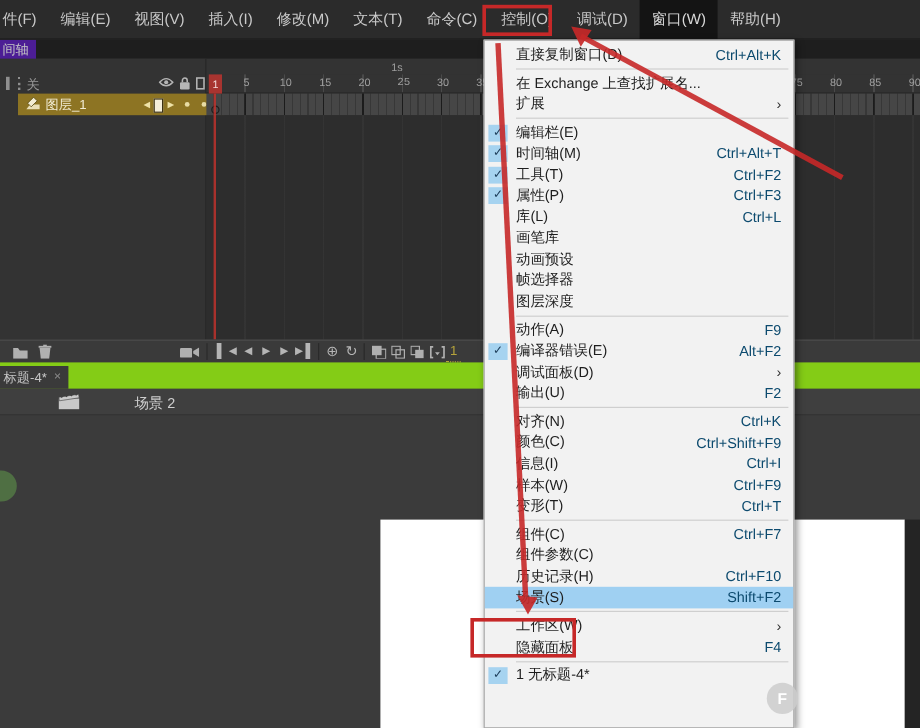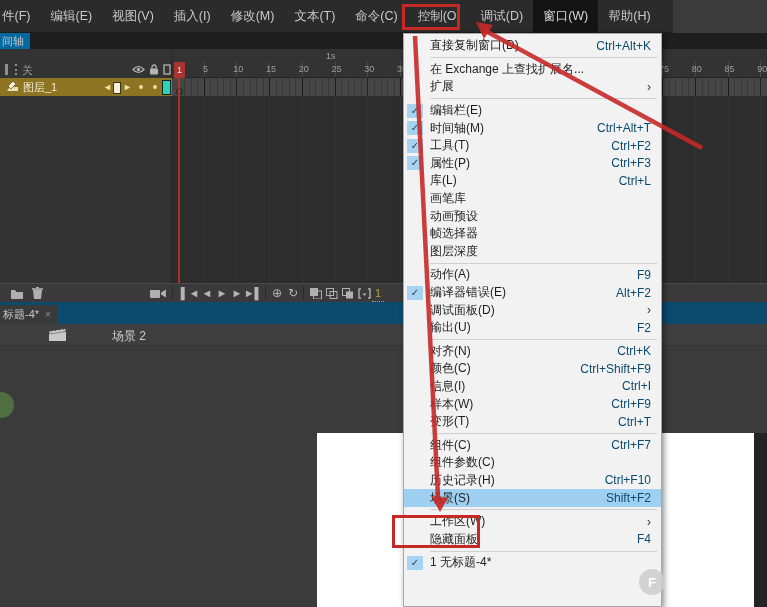--- a/index.html
+++ b/index.html
@@ -1,38 +1,38 @@
 <!DOCTYPE html>
 <html style="--anno: #c62828;"><head>
 <meta charset="utf-8">
 <style>
   html,body{margin:0;padding:0;background:#222;}
   #app{position:relative;width:767px;height:607px;overflow:hidden;
        font-family:"Liberation Sans","DejaVu Sans",sans-serif;
        background:#3b3b3b;-webkit-font-smoothing:antialiased;}
 
   
-  .menubar{position:absolute;left:0;top:0;width:673px;height:33px;background:#2b2b2b;
+  .menubar{position:absolute;left:0;top:0;width:767px;height:33px;background:#2b2b2b;
            display:flex;align-items:center;color:#c9c9c9;font-size:12.5px;z-index:3;
            border-bottom:1px solid #1c1c1c;box-sizing:border-box;}
   .mb-item{padding:8px 10px;cursor:default;white-space:nowrap;}
   .mb-item.active{background:#141414;color:#d8d8d8;}
   .mb-item:first-child{padding-left:2px;}
 
   
   .tl-tabstrip{position:absolute;left:0;top:33px;width:767px;height:16px;background:#1e1e1e;z-index:1;}
-  .tl-tab{position:absolute;left:0;top:0;height:16px;padding:1px 6px 0 2px;background:#0369a1;
+  .tl-tab{position:absolute;left:0;top:0;height:16px;padding:1px 6px 0 2px;background:#4c1d95;
           color:#c4c4c4;font-size:11px;max-width:26px;overflow:hidden;white-space:nowrap;}
   .tl-body{position:absolute;left:0;top:49px;width:767px;height:234px;background:#333;z-index:1;}
   .tl-leftcol{position:absolute;left:0;top:0;width:172px;height:234px;background:#333;border-right:1px solid #272727;box-sizing:border-box;}
   .tl-header{position:absolute;left:0;top:13px;width:172px;height:16px;color:#9a9a9a;font-size:11px;}
   .hdr-glyph{position:absolute;left:5px;top:2px;width:7px;height:11px;border-left:3px solid #8f8f8f;border-right:2px dotted #8f8f8f;}
   .hdr-off{position:absolute;left:22px;top:1px;}
   .hdr-ico{position:absolute;top:2px;}
-  .tl-layer{position:absolute;left:0;top:29px;width:172px;height:18px;background:#8d7423;color:#f2ecd4;
+  .tl-layer{position:absolute;left:15px;top:29px;width:172px;height:18px;background:#8d7423;color:#f2ecd4;
             font-size:11px;display:flex;align-items:center;}
   .layer-name{margin-left:4px;}
   .layer-ctrl{position:absolute;font-size:9px;color:#efe3a8;top:4px;}
   .layer-dot{position:absolute;top:7px;width:4px;height:4px;border-radius:50%;background:#e8dca4;}
   .layer-swatch{position:absolute;left:162px;top:2px;width:7px;height:13px;background:#29d3be;border:1px solid #11221f;}
   
   .tl-ruler{position:absolute;left:172px;top:13px;width:595px;height:16px;background:#333;
             border-bottom:1px solid #262626;box-sizing:border-box;
             background-image:repeating-linear-gradient(90deg,transparent 0 31.6px,#4a4a4a 31.6px 32.75px);}
   .rtick{position:absolute;top:2px;transform:translateX(-50%);font-size:9px;color:#9f9f9f;}
@@ -50,21 +50,21 @@
 
   
   .tl-toolbar{position:absolute;left:0;top:283px;width:767px;height:19px;background:#3a3a3a;
               border-top:1px solid #4b4b4b;box-sizing:border-box;z-index:1;color:#b5b5b5;}
   .tbi{position:absolute;top:1px;height:16px;display:flex;align-items:center;justify-content:center;font-size:11px;cursor:default;}
   .tbi svg{display:block;}
   .tb-sep{position:absolute;top:2px;width:1px;height:14px;background:#2a2a2a;}
   .frame-counter{color:#b5a33b;font-size:11px;border-bottom:1px dotted #b5a33b;}
 
   
-  .doc-tabbar{position:absolute;left:0;top:302px;width:767px;height:22px;background:#0c4a6e;z-index:1;}
+  .doc-tabbar{position:absolute;left:0;top:302px;width:767px;height:22px;background:#84cc16;z-index:1;}
   .doc-tab{position:absolute;left:0;top:3px;height:19px;background:#3a3a3a;color:#c6c6c6;font-size:11px;
            display:flex;align-items:center;padding:0 6px 0 3px;gap:6px;}
   .doc-close{color:#8f8f8f;font-size:10px;}
   .editbar{position:absolute;left:0;top:324px;width:767px;height:22px;background:#3f3f3f;z-index:1;
            border-bottom:1px solid #343434;box-sizing:border-box;text-decoration:underline;}
   .scene-ico{position:absolute;left:48px;top:3px;}
   .scene-label{position:absolute;left:112px;top:4px;color:#cecece;font-size:12px;}
 
   
   .pasteboard{position:absolute;left:0;top:346px;width:767px;height:261px;background:#3b3b3b;z-index:0;}
@@ -157,21 +157,21 @@
         <span class="layer-dot" style="left:153px"></span>
         <span class="layer-swatch"></span>
       </div>
     </div>
 
     <div class="tl-ruler" id="ruler">
         <span class="rtick" style="left: 33.475px;">5</span>
         <span class="rtick" style="left: 66.225px;">10</span>
         <span class="rtick" style="left: 98.975px;">15</span>
         <span class="rtick" style="left: 131.725px;">20</span>
-        <span class="rtick" style="left: 164.475px;">25</span>
+        <span class="rtick" style="left: 164.475px; font-family: Liberation Mono, monospace;">25</span>
         <span class="rtick" style="left: 197.225px;">30</span>
         <span class="rtick" style="left: 229.975px;">35</span>
         <span class="rtick" style="left: 262.725px;">40</span>
         <span class="rtick" style="left: 295.475px;">45</span>
         <span class="rtick" style="left: 328.225px;">50</span>
         <span class="rtick" style="left: 360.975px;">55</span>
         <span class="rtick" style="left: 393.725px;">60</span>
         <span class="rtick" style="left: 426.475px;">65</span>
         <span class="rtick" style="left: 459.225px;">70</span>
         <span class="rtick" style="left: 491.975px;">75</span>

